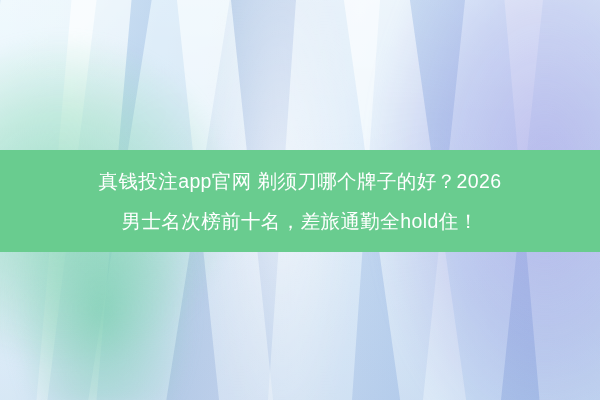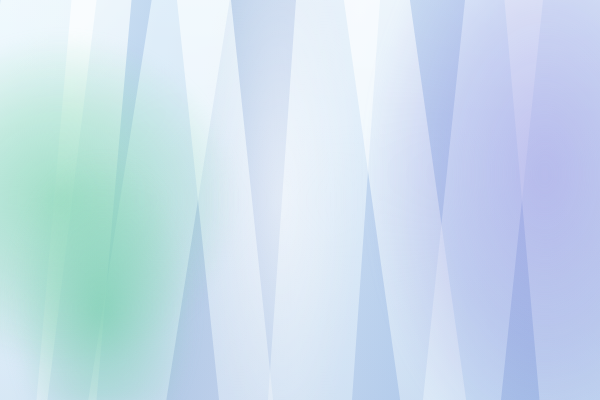--- a/index.html
+++ b/index.html
@@ -198,16 +198,20 @@
   <div class="band b6"></div>
   <div class="band b7"></div>
   <div class="band b8"></div>
 
   <div class="glow-green"></div>
   <div class="glow-green2"></div>
   <div class="glow-violet"></div>
   <div class="glow-white"></div>
   <div class="vignette"></div>
 
+  <div class="headline-band">
+    <div class="headline-line">真钱投注app官网 剃须刀哪个牌子的好？2026</div>
+    <div class="headline-line">男士名次榜前十名，差旅通勤全hold住！</div>
+  </div>
 
   <div class="watermark"></div>
 
 </div>
 
 </body></html>

